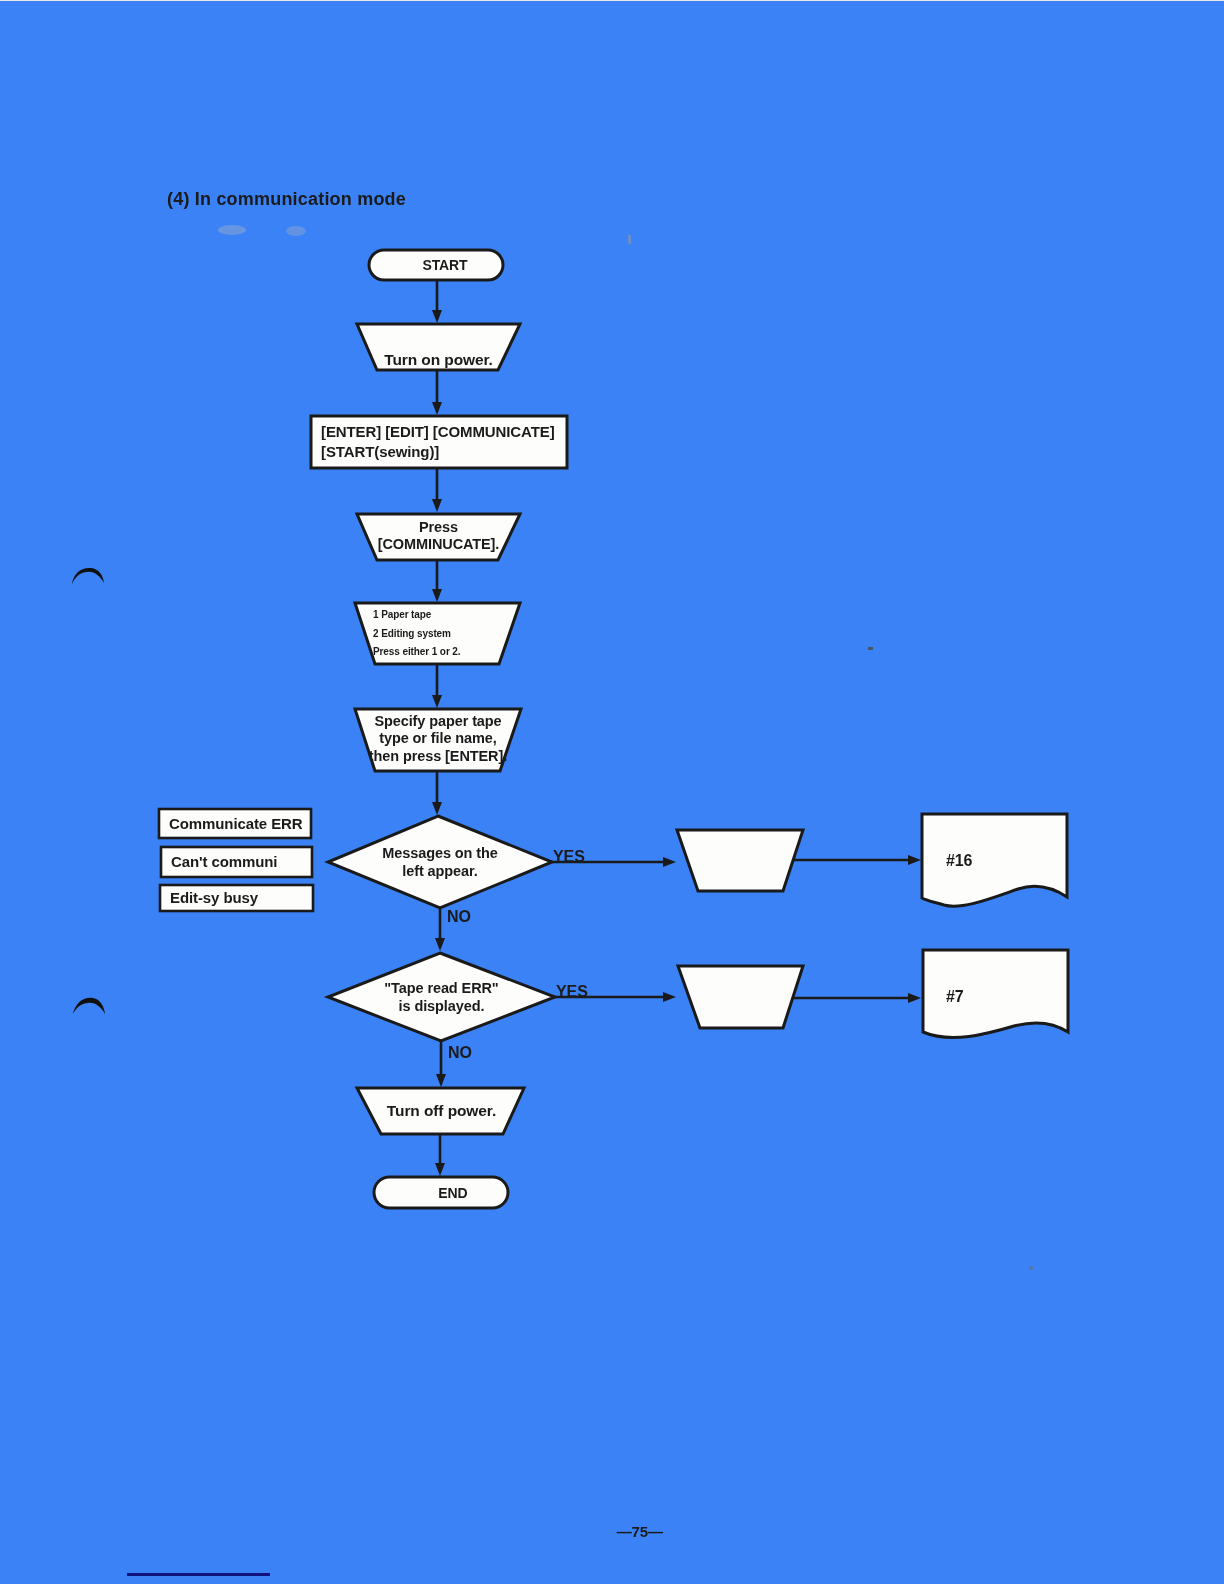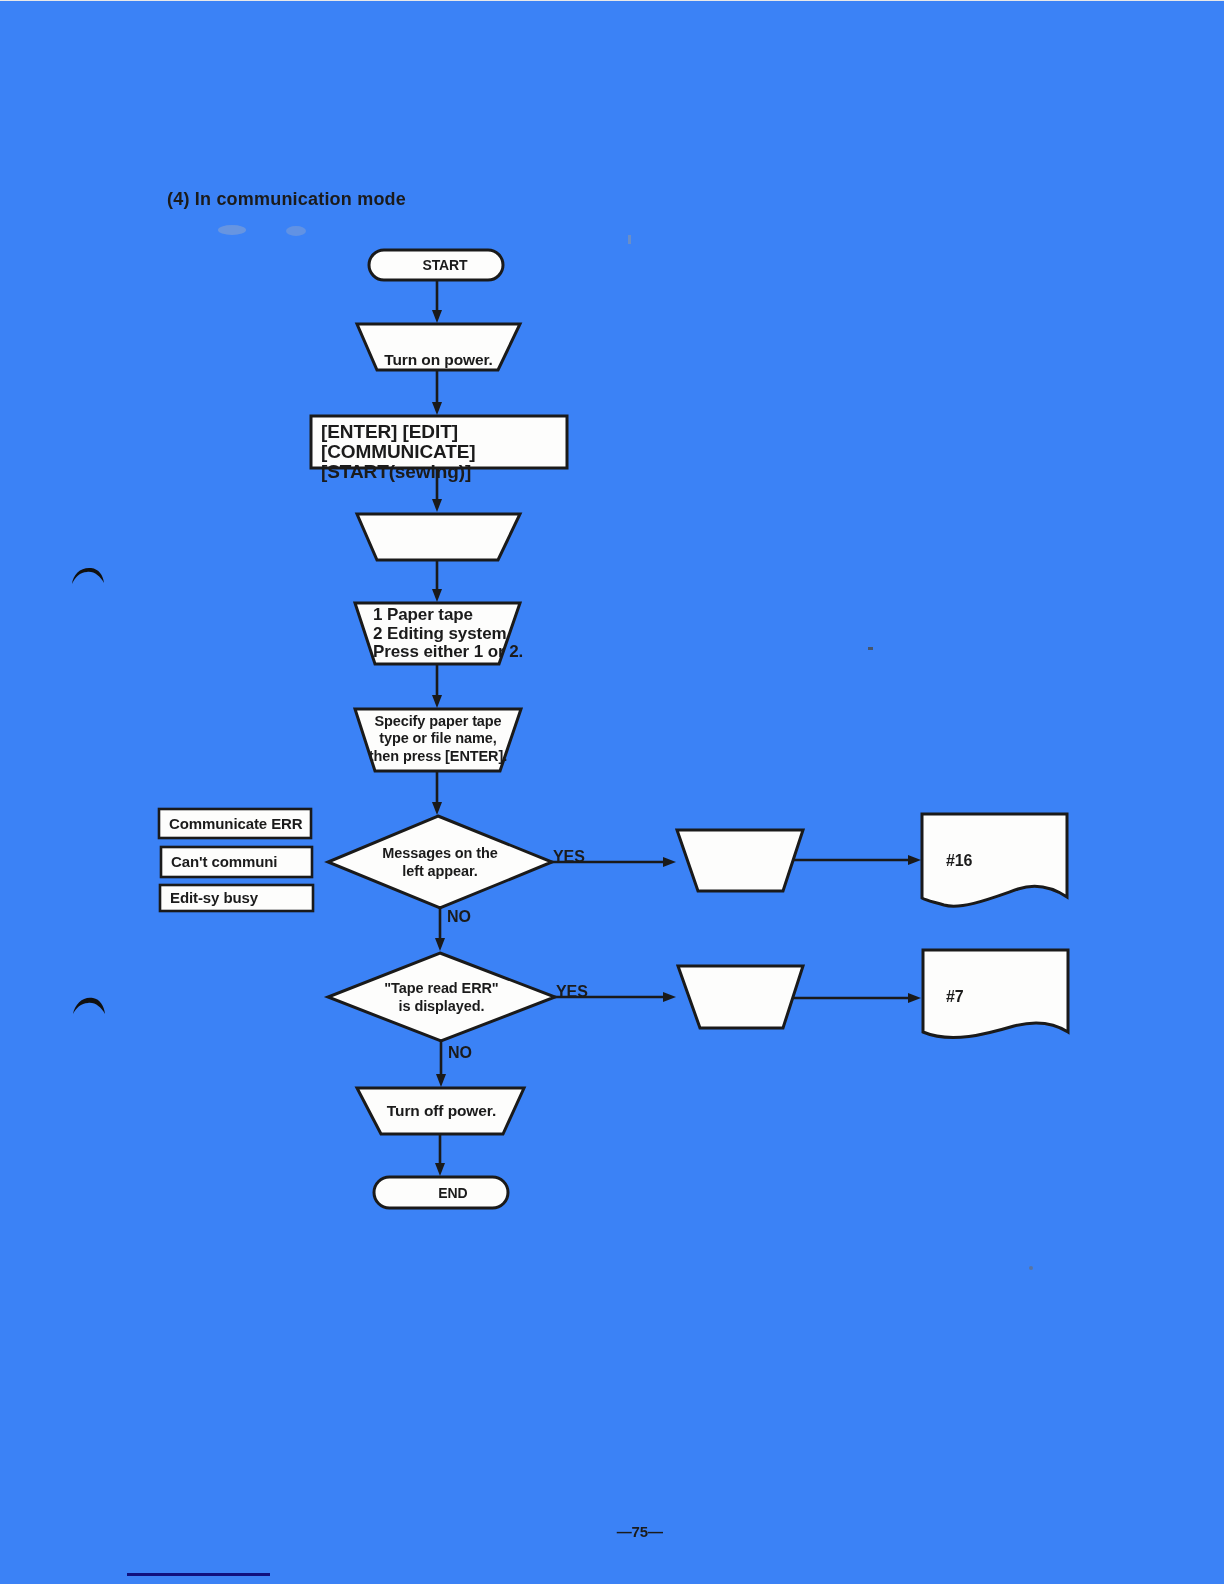--- a/index.html
+++ b/index.html
@@ -96,25 +96,27 @@
       <circle cx="1031" cy="1267" r="2" fill="#6a6a6a" opacity="0.6"></circle>
     </g>
   </svg>
 
   <div class="lbl title" style="left:167px;top:188px;">(4) In communication mode</div>
 
   <div class="lbl cen" style="left:369px;top:249px;width:152px;height:30px;font-size:14px;">START</div>
 
   <div class="lbl cen" style="left:357px;top:336px;width:163px;height:46px;font-size:15.5px;">Turn on power.</div>
 
-  <div class="lbl" style="left:321px;top:421px;width:240px;font-size:19px;line-height:20px;">[ENTER] [EDIT] [COMMUNICATE]
+  <div class="lbl" style="left:321px;top:421px;width:240px;font-size:15px;line-height:20px;">[ENTER] [EDIT] [COMMUNICATE]
 [START(sewing)]</div>
 
+  <div class="lbl cen" style="left:357px;top:511px;width:163px;height:48px;font-size:14.5px;line-height:17px;">Press
+[COMMINUCATE].</div>
 
-  <div class="lbl" style="left:373px;top:605px;font-size:17px;line-height:18.5px;">1 Paper tape
+  <div class="lbl" style="left:373px;top:605px;font-size:10px;line-height:18.5px;">1 Paper tape
 2 Editing system
 Press either 1 or 2.</div>
 
   <div class="lbl cen" style="left:355px;top:706px;width:166px;height:64px;font-size:14.5px;line-height:17.5px;">Specify paper tape
 type or file name,
 then press [ENTER].</div>
 
   <div class="lbl cen" style="left:328px;top:837px;width:224px;height:48px;font-size:14.5px;line-height:18px;">Messages on the
 left appear.</div>
 

